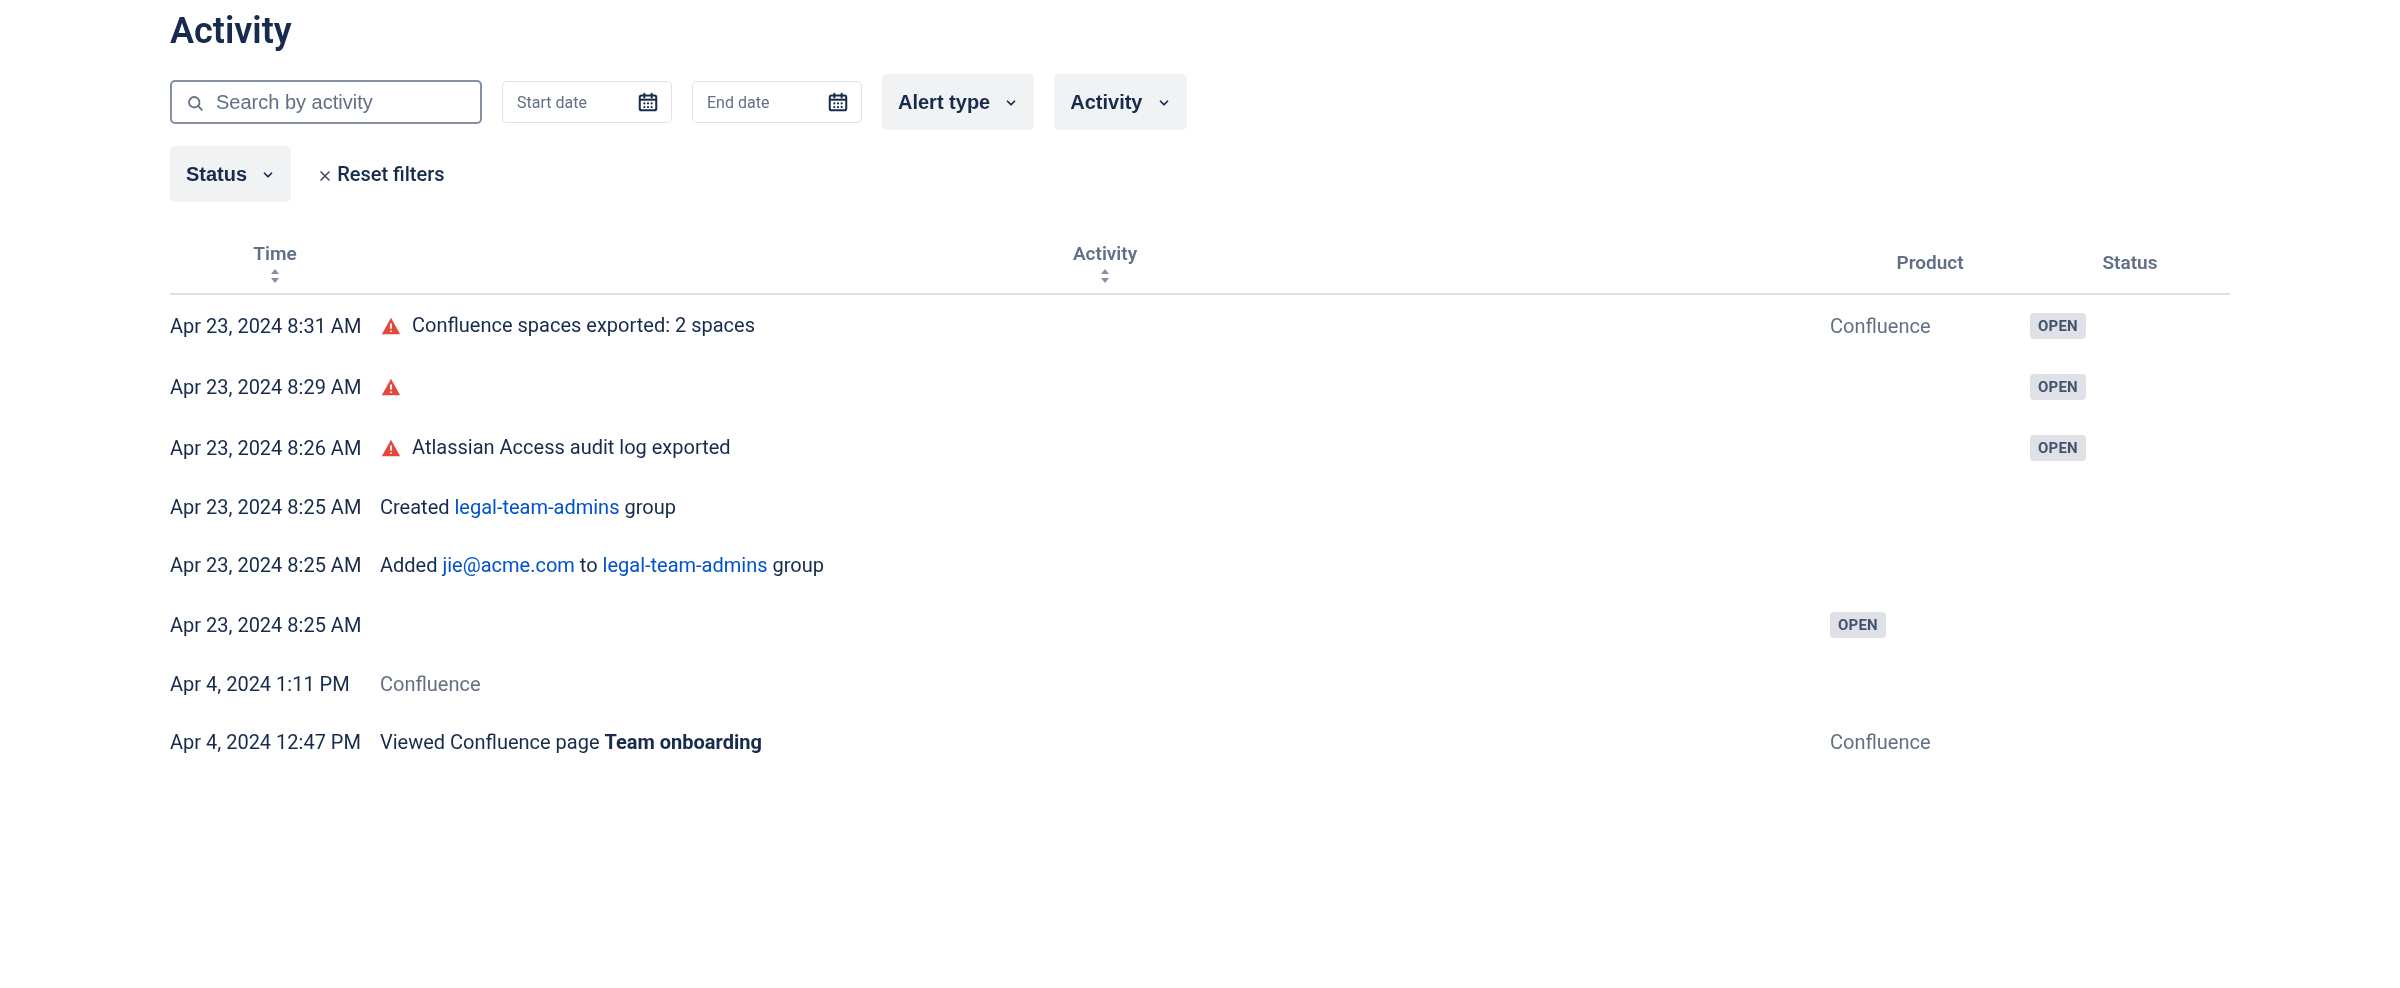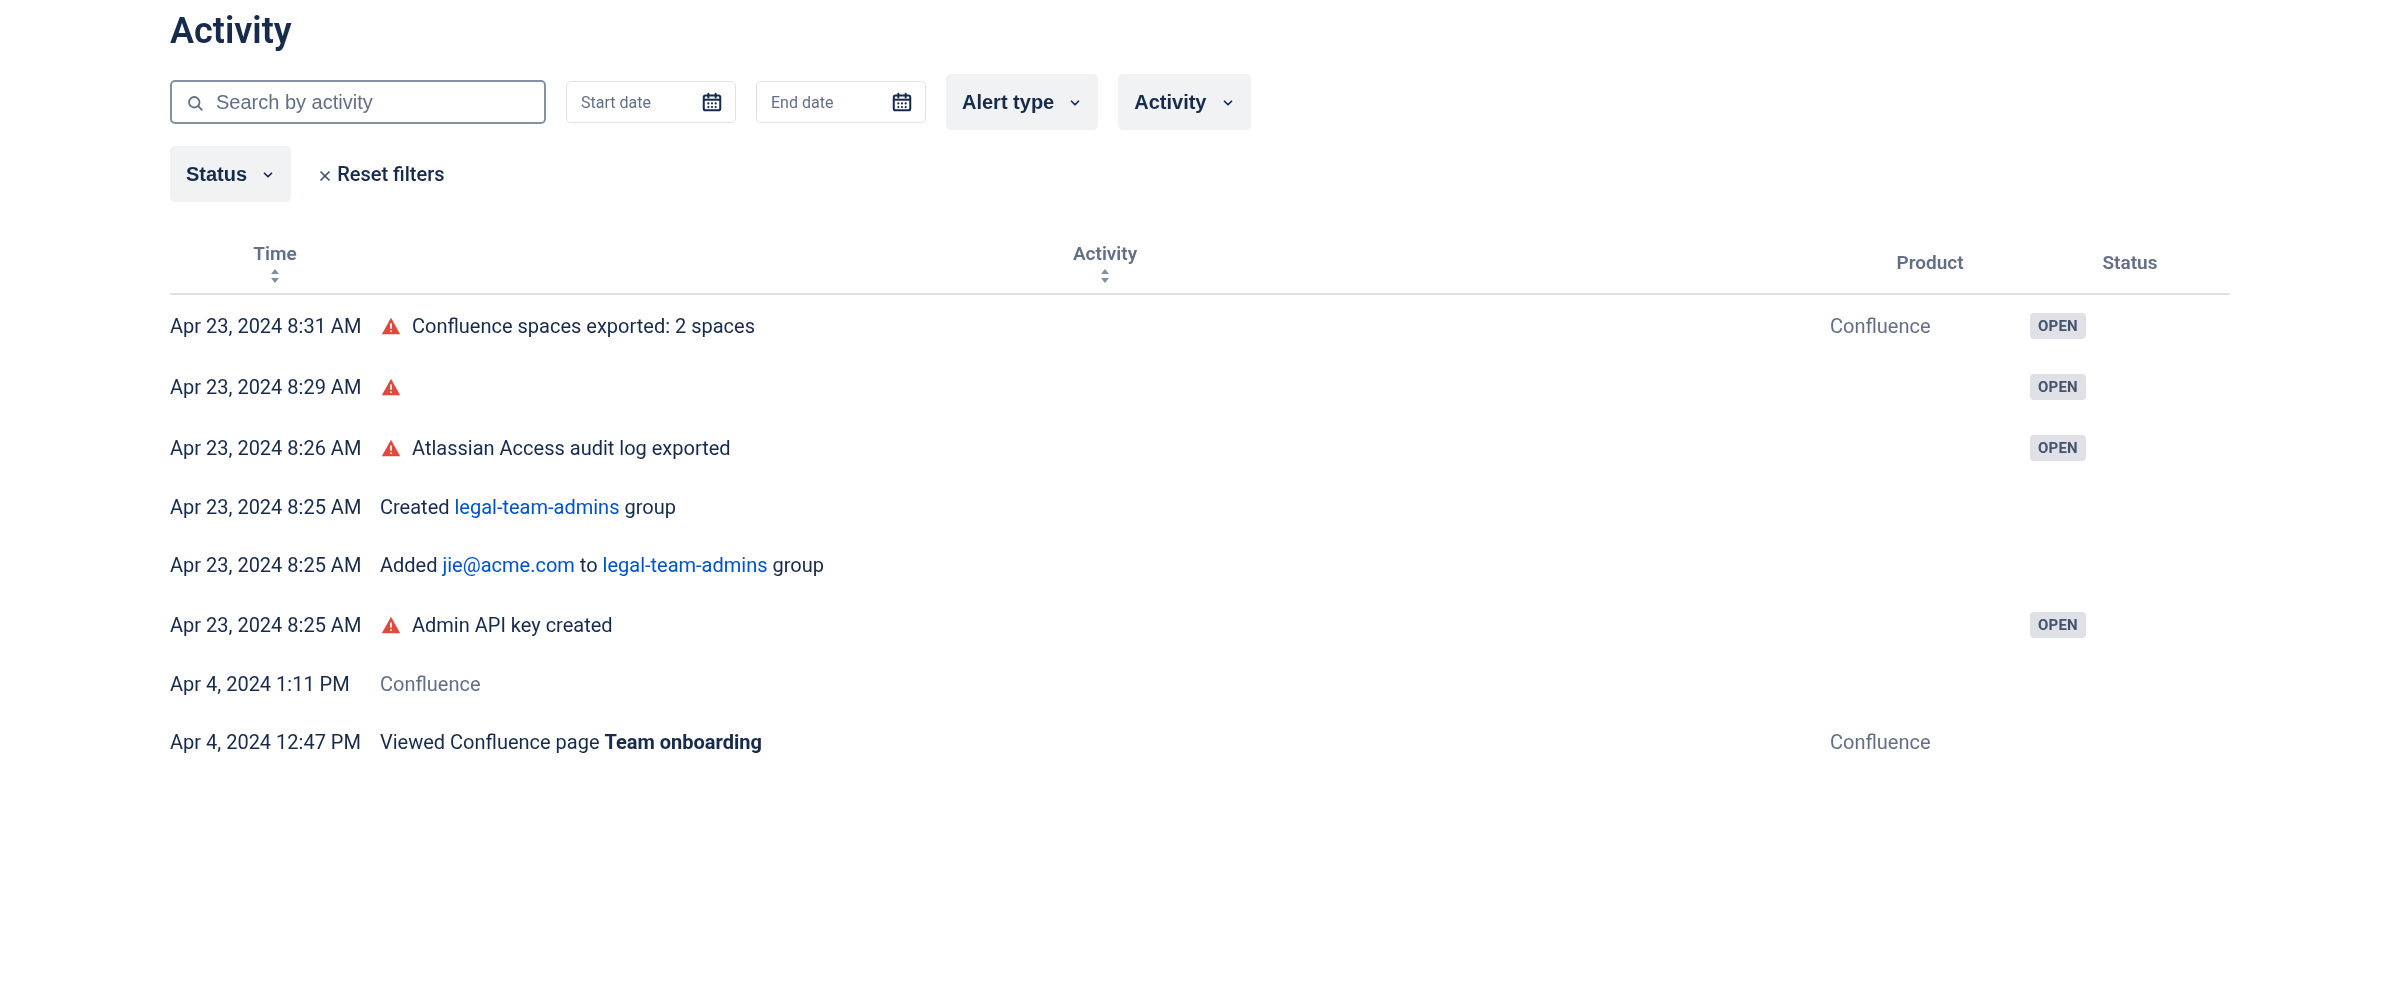--- a/index.html
+++ b/index.html
@@ -39,21 +39,21 @@
   
   .controls-row {
     display: flex;
     align-items: center;
     gap: 20px;
     flex-wrap: wrap;
   }
   .search-box {
     display: flex;
     align-items: center;
-    width: 376px;
+    width: 312px;
     height: 44px;
     border: 2px solid var(--input-border);
     border-radius: 5px;
     padding: 0 14px;
     gap: 10px;
   }
   .search-box .icon { color: var(--text-subtle); flex: 0 0 auto; }
   .search-box input {
     border: none;
     outline: none;
@@ -152,21 +152,21 @@
   .th { display: inline-flex; align-items: center; gap: 4px; flex-direction: column; }
   .sort-icon svg { display: block; }
 
   .tbl-row {
     display: grid;
     grid-template-columns: 210px 1fr 200px 200px;
     align-items: center;
     padding: 17px 0;
   }
   .cell-time { color: var(--text); font-weight: 400; white-space: nowrap; }
-  .cell-activity { display: flex; align-items: center; gap: 10px; color: var(--text); }
+  .cell-activity { display: flex; align-items: flex-start; gap: 10px; color: var(--text); }
   .cell-activity .text { }
   .cell-activity .alert-icon { flex: 0 0 auto; }
   .cell-product { color: var(--text-subtle); }
   .cell-status {}
   .status-badge {
     display: inline-block;
     background: var(--badge-bg);
     color: var(--badge-text);
     font-weight: 700;
     font-size: 15px;
@@ -351,28 +351,20 @@
         <div class="tbl-row">
           <div class="cell-time">Apr 23, 2024 8:25 AM</div>
           <div class="cell-activity">
             <span class="text"><span>Added </span><span class="link">jie@acme.com</span><span> to </span><span class="link">legal-team-admins</span><span> group</span></span>
           </div>
           <div class="cell-product"></div>
           <div class="cell-status"></div>
         </div>
         <div class="tbl-row">
           <div class="cell-time">Apr 23, 2024 8:25 AM</div>
-          <div class="cell-activity">
-            <span class="alert-icon"><svg width="22" height="22" viewBox="0 0 24 24">
-                <path d="M12 2 L22 20 L2 20 Z" fill="#E2483D"></path>
-                <rect x="11" y="8" width="2" height="6" rx="1" fill="#fff"></rect>
-                <rect x="11" y="15.5" width="2" height="2" rx="1" fill="#fff"></rect>
-              </svg></span>
-            <span class="text"><span>Admin API key created</span></span>
-          </div>
           <div class="cell-product"></div>
           <div class="cell-status"><span class="status-badge">OPEN</span></div>
         </div>
         <div class="tbl-row">
           <div class="cell-time">Apr 4, 2024 1:11 PM</div>
           <div class="cell-product">Confluence</div>
           <div class="cell-status"></div>
         </div>
         <div class="tbl-row">
           <div class="cell-time">Apr 4, 2024 12:47 PM</div>

